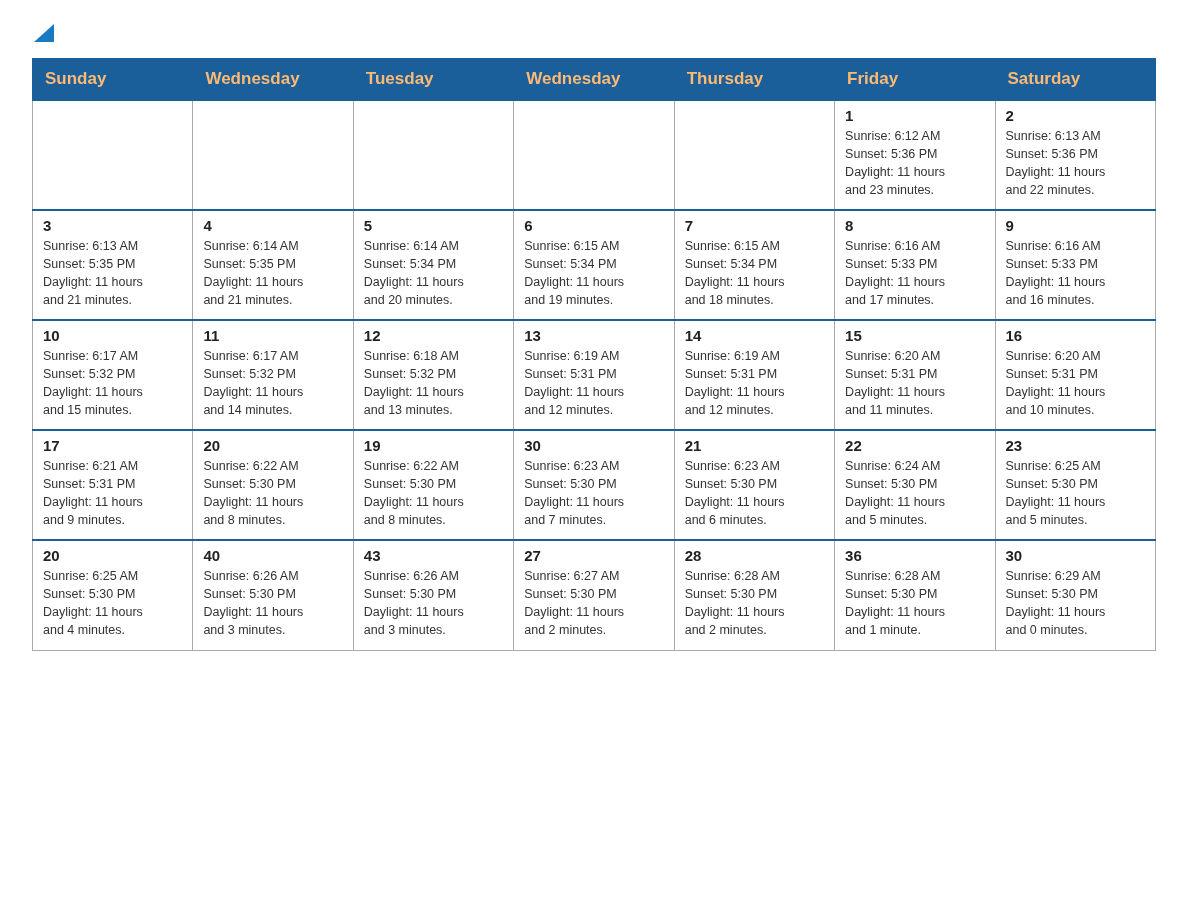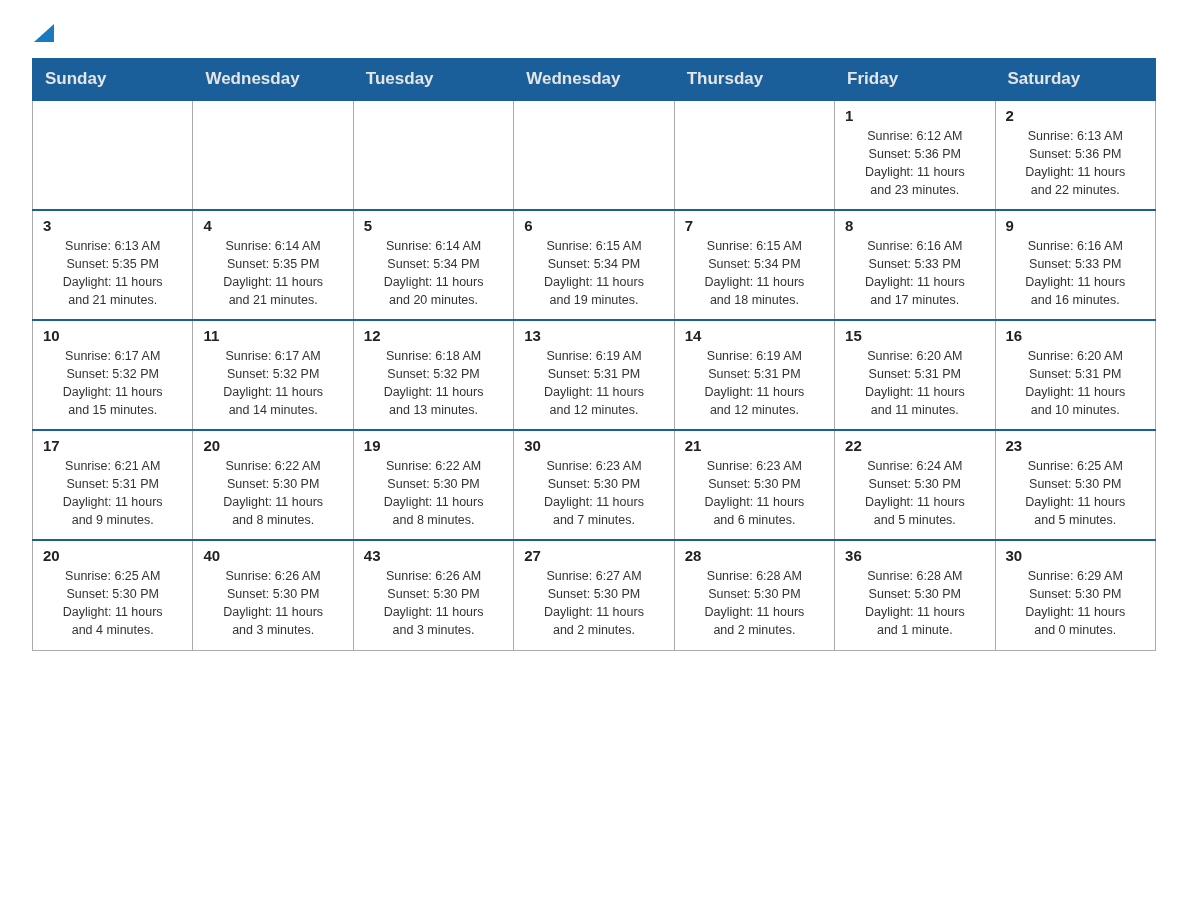--- a/index.html
+++ b/index.html
@@ -36,21 +36,21 @@
       color: #444;
       margin-top: 4px;
     }
     .calendar-table {
       width: 100%;
       border-collapse: collapse;
       margin-top: 12px;
     }
     .calendar-table th {
       background-color: #1a5e9a;
-      color: #e5e5e5;
+      color: #fdba74;
       font-size: 17px;
       font-weight: bold;
       padding: 10px 12px;
       text-align: left;
       border: 1px solid #1a5e9a;
     }
     .calendar-table td {
       vertical-align: top;
       border: 1px solid #aaa;
       padding: 6px 10px;
@@ -68,21 +68,20 @@
       font-size: 15px;
       font-weight: bold;
       color: #222;
       display: block;
       margin-bottom: 3px;
     }
     .day-info {
       font-size: 12.5px;
       color: #333;
       line-height: 1.45;
-      text-align: center;
     }
     .empty-cell {
       background: #f5f5f5;
     }
     .logo-row {
       display: flex;
       align-items: center;
     }
     .logo-text-general {
       font-size: 28px;

